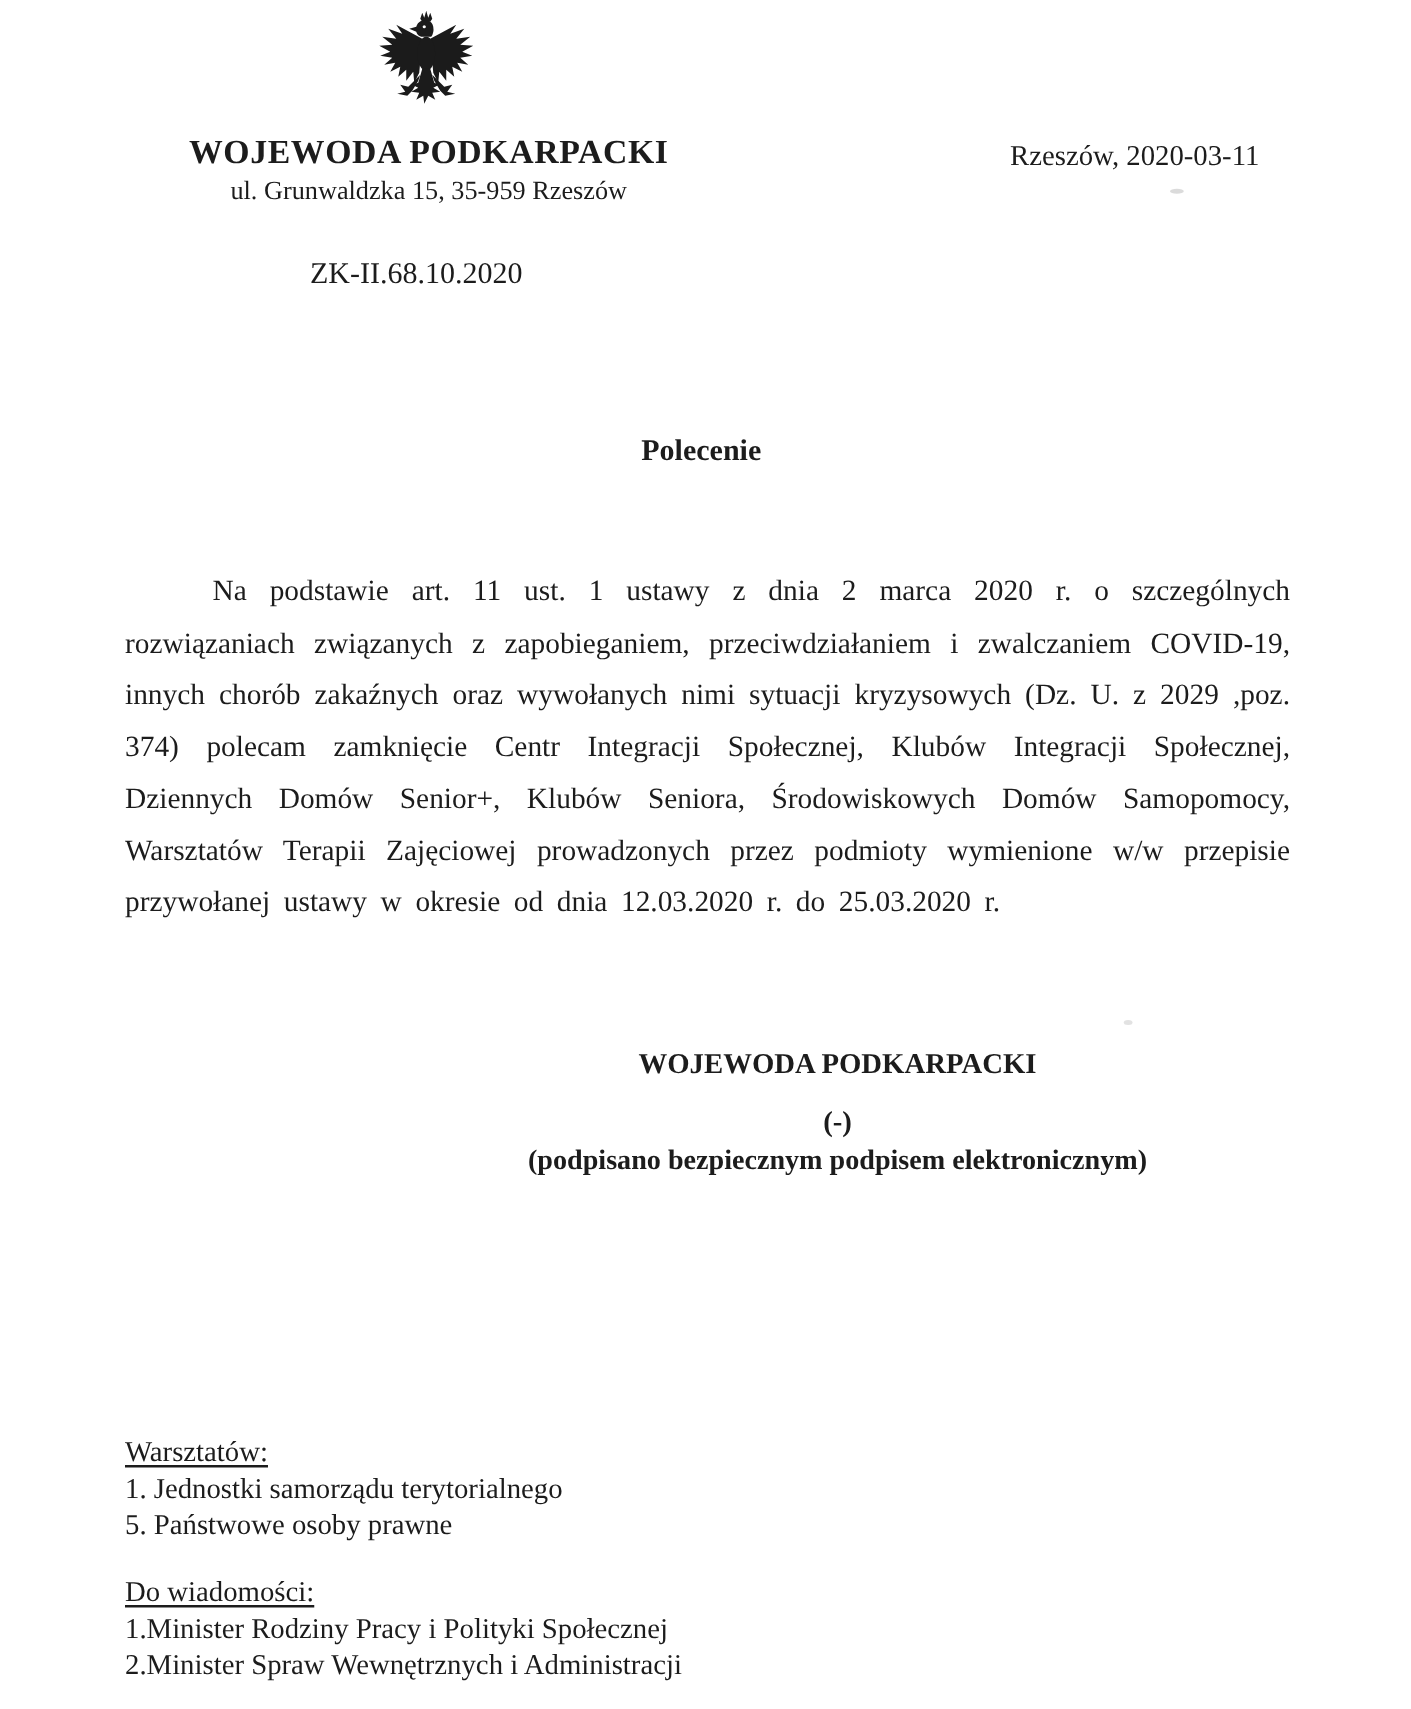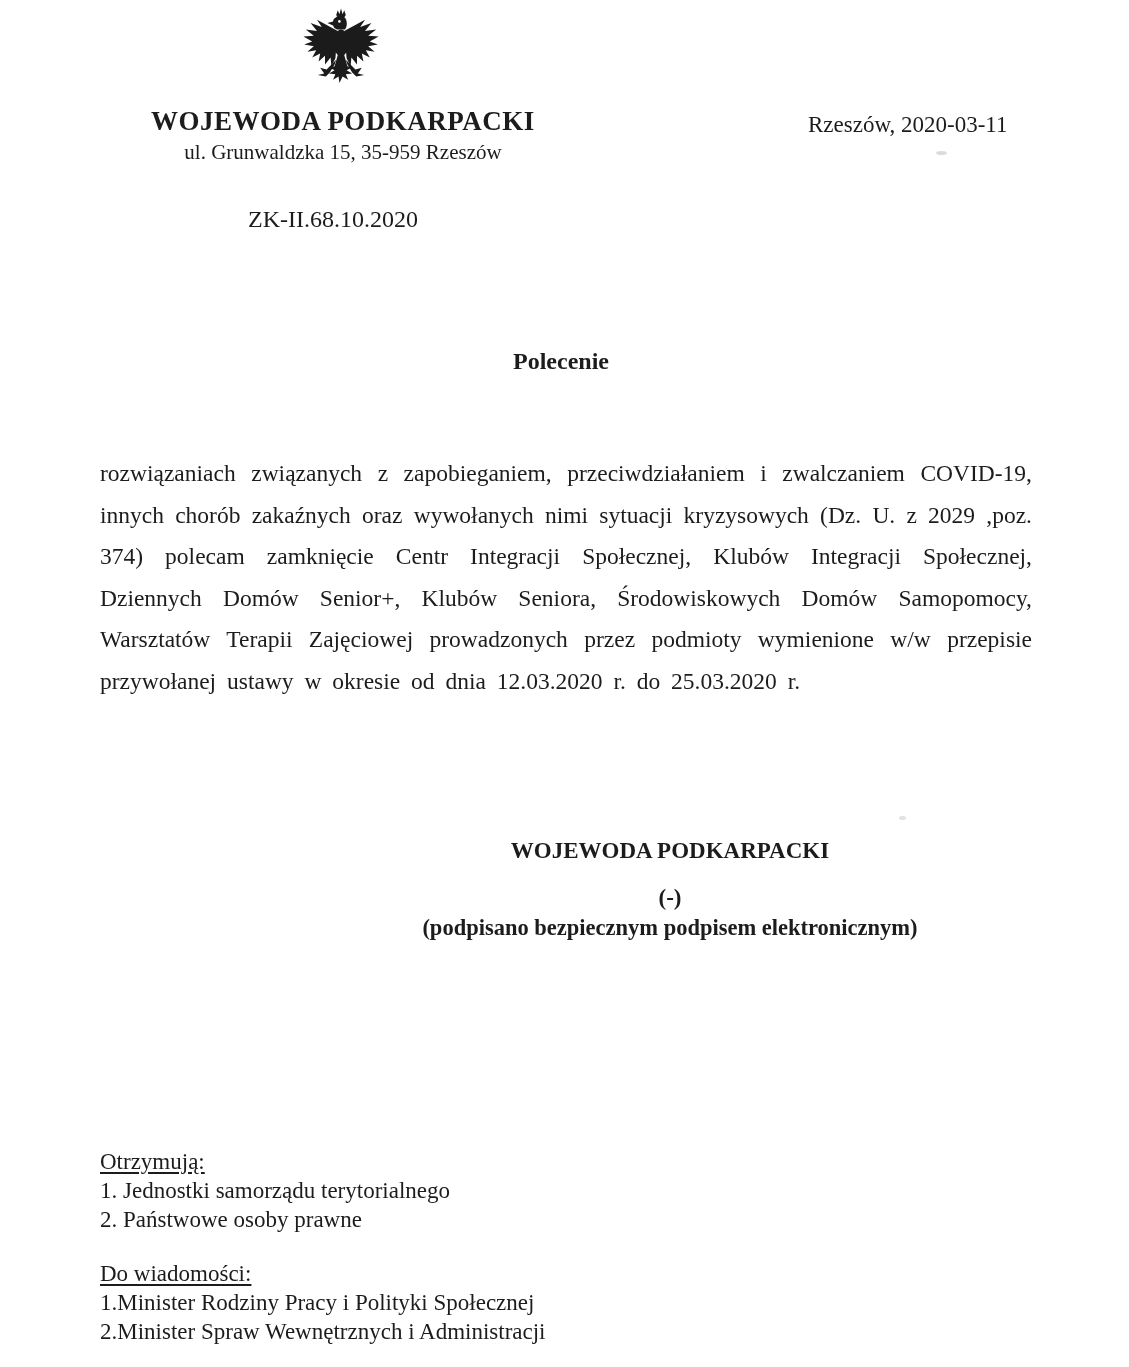--- a/index.html
+++ b/index.html
@@ -139,38 +139,39 @@
     <div class="sender-address">ul. Grunwaldzka 15, 35-959 Rzeszów</div>
   </div>
 
   <div class="place-date">Rzeszów, 2020-03-11</div>
 
   <div class="ref-number">ZK-II.68.10.2020</div>
 
   <h1 class="doc-title">Polecenie</h1>
 
   <div class="body-text">
+    <div class="body-line first">Na podstawie art. 11 ust. 1 ustawy z dnia 2 marca 2020 r. o szczególnych</div>
     <div class="body-line">rozwiązaniach związanych z zapobieganiem, przeciwdziałaniem i zwalczaniem COVID-19,</div>
     <div class="body-line">innych chorób zakaźnych oraz wywołanych nimi sytuacji kryzysowych (Dz. U. z 2029 ,poz.</div>
     <div class="body-line">374) polecam zamknięcie Centr Integracji Społecznej, Klubów Integracji Społecznej,</div>
     <div class="body-line">Dziennych Domów Senior+, Klubów Seniora, Środowiskowych Domów Samopomocy,</div>
     <div class="body-line">Warsztatów Terapii Zajęciowej prowadzonych przez podmioty wymienione w/w przepisie</div>
     <div class="body-line last">przywołanej ustawy w okresie od dnia 12.03.2020 r. do 25.03.2020 r.</div>
   </div>
 
   <div class="signature">
     <div class="sig-office">WOJEWODA PODKARPACKI</div>
     <div class="sig-mark">(-)</div>
     <div class="sig-note">(podpisano bezpiecznym podpisem elektronicznym)</div>
   </div>
 
   <div class="list-block recipients">
-    <div class="list-heading">Otrzymują:</div>
+    <div class="list-heading">Warsztatów:</div>
     <div class="list-item">1. Jednostki samorządu terytorialnego</div>
-    <div class="list-item">2. Państwowe osoby prawne</div>
+    <div class="list-item">5. Państwowe osoby prawne</div>
   </div>
 
   <div class="list-block cc">
     <div class="list-heading">Do wiadomości:</div>
     <div class="list-item">1.Minister Rodziny Pracy i Polityki Społecznej</div>
     <div class="list-item">2.Minister Spraw Wewnętrznych i Administracji</div>
   </div>
 
   <div class="artifact artifact-1"></div>
   <div class="artifact artifact-2"></div>

